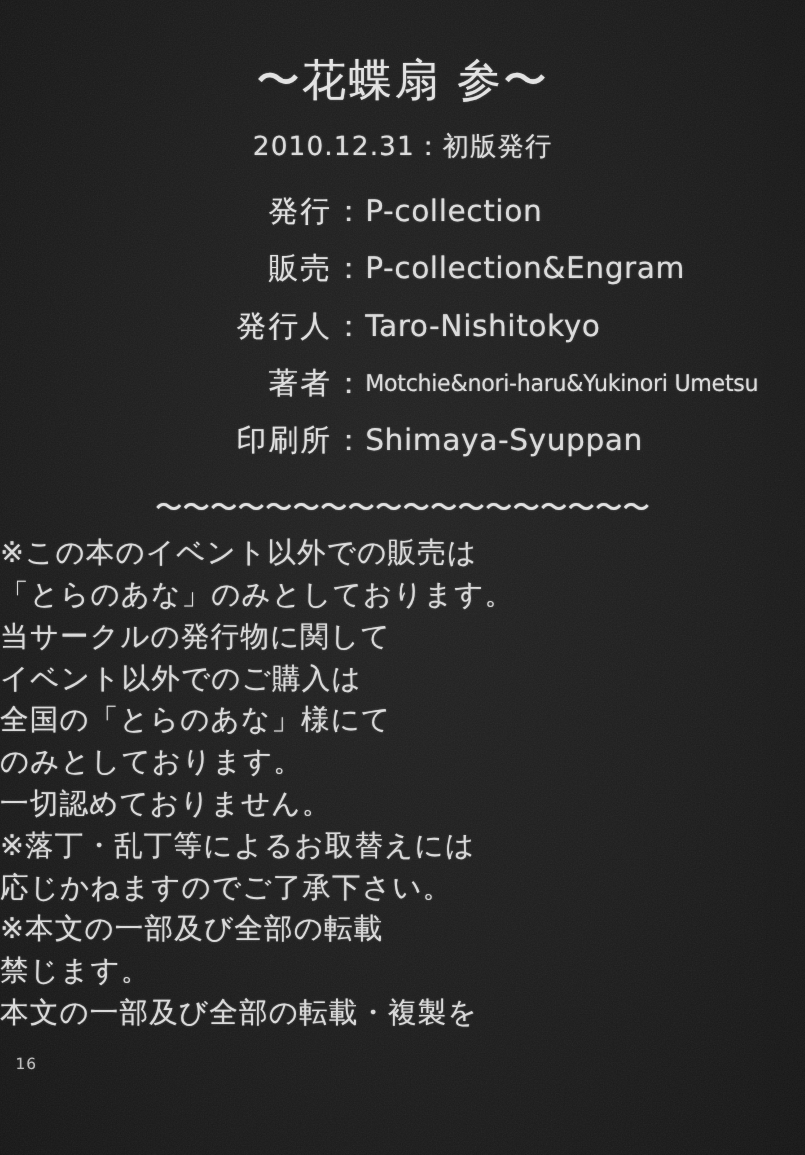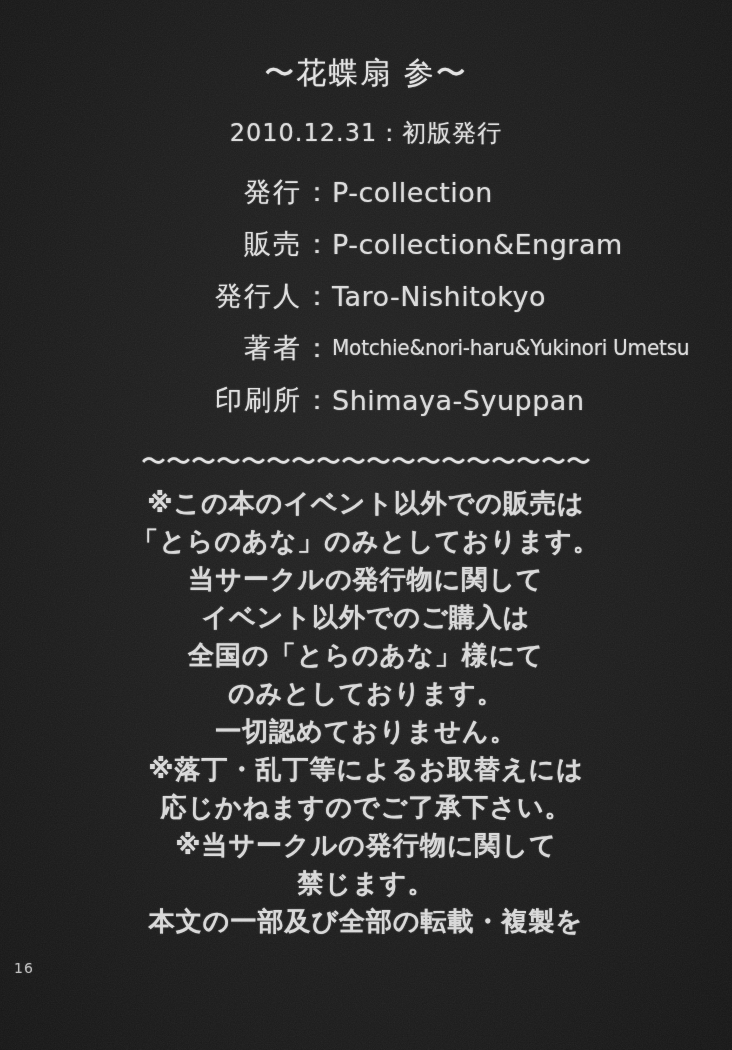--- a/index.html
+++ b/index.html
@@ -21,21 +21,21 @@
     top: 0; left: 0;
     width: 732px; height: 1050px;
     pointer-events: none;
   }
   .content {
     position: relative;
     text-shadow: 0 0 2px rgba(240,240,240,0.38), 0 0 1px rgba(255,255,255,0.25);
   }
   .title {
     margin: 46px 0 0 0;
-    font-size: 30px;
+    font-size: 40px;
     line-height: 54px;
     font-weight: 500;
     text-align: center;
     letter-spacing: 2px;
     color: #e4e4e4;
     white-space: nowrap;
   }
   .date {
     margin-top: 16px;
     font-size: 24px;
@@ -84,24 +84,23 @@
     line-height: 36px;
     text-align: center;
     letter-spacing: 0px;
     white-space: nowrap;
     color: #e2e2e2;
   }
   .notice {
     margin-top: 4px;
     font-size: 26px;
     line-height: 38px;
-    text-align: center;
+    text-align: left;
     letter-spacing: 1px;
     color: #dadada;
-    font-weight: bold;
   }
   .notice-line {
     white-space: nowrap;
   }
   .page-number {
     position: absolute;
     left: 14px;
     bottom: 74px;
     font-size: 14px;
     letter-spacing: 1px;
@@ -153,21 +152,21 @@
     <div class="notice">
       <div class="notice-line">※この本のイベント以外での販売は</div>
       <div class="notice-line">「とらのあな」のみとしております。</div>
       <div class="notice-line">当サークルの発行物に関して</div>
       <div class="notice-line">イベント以外でのご購入は</div>
       <div class="notice-line">全国の「とらのあな」様にて</div>
       <div class="notice-line">のみとしております。</div>
       <div class="notice-line">一切認めておりません。</div>
       <div class="notice-line">※落丁・乱丁等によるお取替えには</div>
       <div class="notice-line">応じかねますのでご了承下さい。</div>
-      <div class="notice-line">※当サークルの発行物に関して</div>
+      <div class="notice-line">※本文の一部及び全部の転載</div>
       <div class="notice-line">禁じます。</div>
       <div class="notice-line">本文の一部及び全部の転載・複製を</div>
     </div>
 
   </div>
 
   <div class="page-number">16</div>
 
   <svg class="noise" width="732" height="1050" xmlns="http://www.w3.org/2000/svg">
     <filter id="grain">

